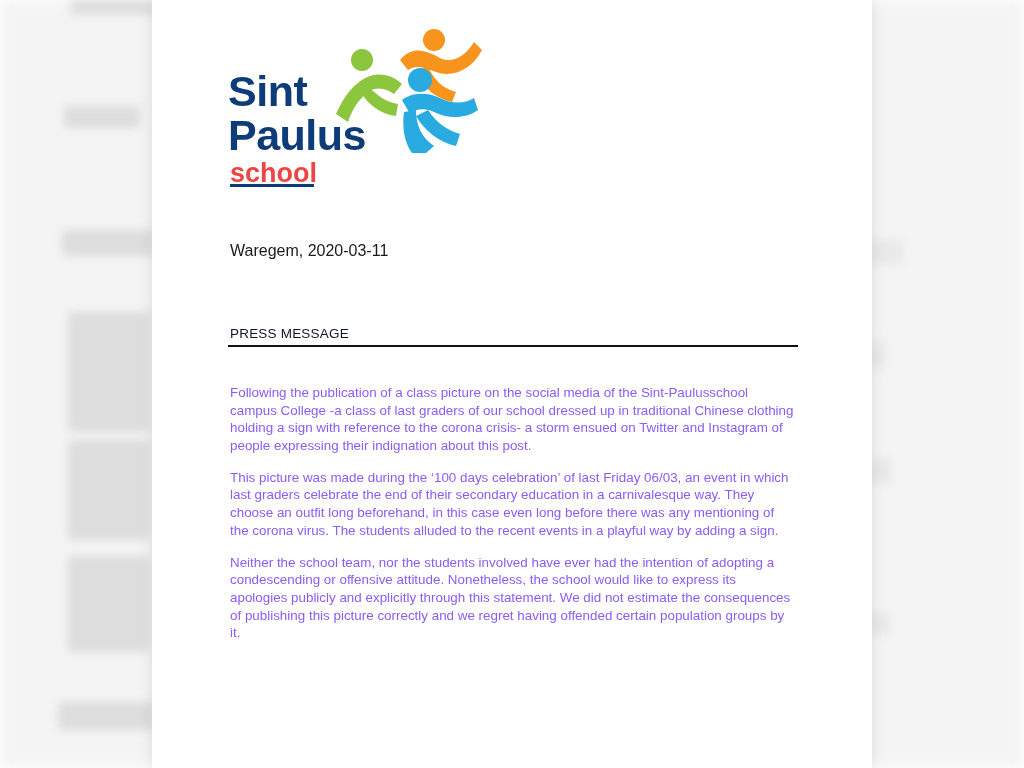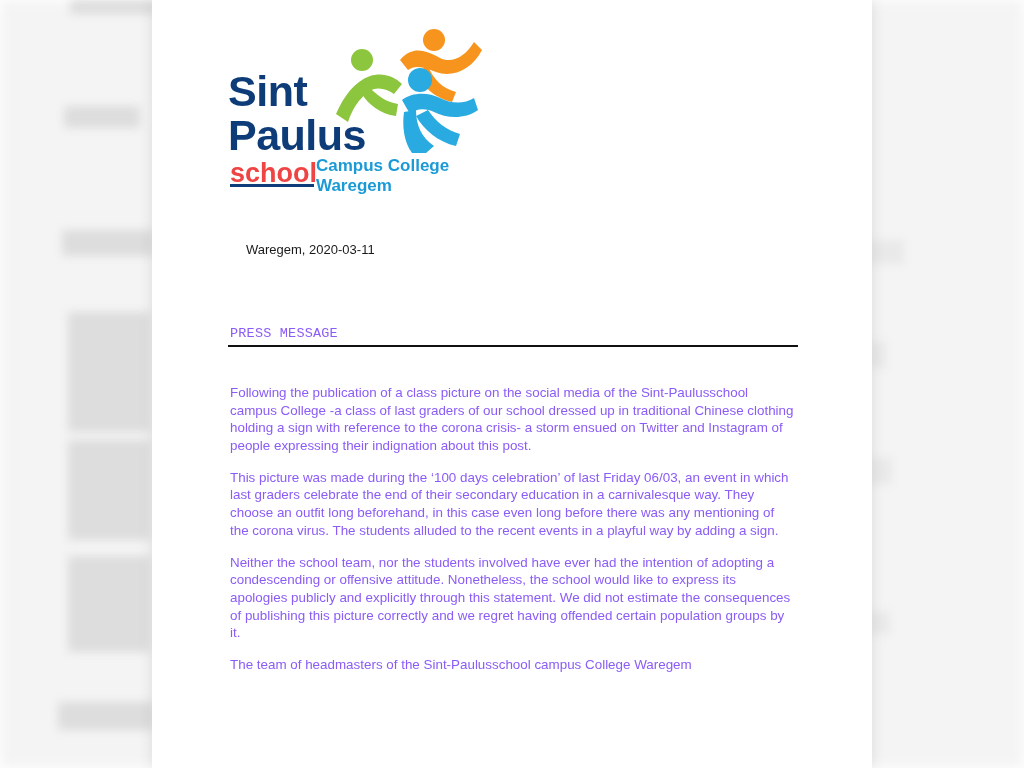--- a/index.html
+++ b/index.html
@@ -94,33 +94,31 @@
     height: 3px;
     background: #0d3c78;
   }
   .logo-figures { position: absolute; left: 88px; top: 0; width: 200px; height: 135px; }
 
   
   .date-line {
     position: absolute;
     left: 78px;
     top: 242px;
-    font-size: 13px;
+    font-size: 16px;
     color: #1a1a1a;
-    margin-left: 16px;
   }
 
   .press-heading {
     position: absolute;
     left: 78px;
     top: 326px;
     font-size: 13.5px;
-    color: #8b5cf6;
+    color: #0f172a;
     letter-spacing: 0.2px;
-    font-family: Liberation Mono, monospace;
   }
   .heading-rule {
     position: absolute;
     left: 76px;
     top: 345px;
     width: 570px;
     height: 2px;
     background: #111111;
   }
 
@@ -169,32 +167,27 @@
 
         <circle cx="104" cy="62" r="12" fill="#29abe2"></circle>
         <path d="M86 82 C96 74 112 74 124 80 C136 86 148 86 158 80 L162 92 C148 102 130 100 118 94 C110 90 100 90 94 96 Z" fill="#29abe2"></path>
         <path d="M100 92 C100 108 106 120 118 128 L110 135 L96 135 C88 124 86 108 88 94 Z" fill="#29abe2"></path>
         <path d="M112 92 C120 104 130 112 144 116 L140 128 C122 124 108 112 100 98 Z" fill="#29abe2"></path>
       </svg>
       <div class="logo-text-sint">Sint</div>
       <div class="logo-text-paulus">Paulus</div>
       <div class="logo-text-school">school</div>
       <div class="logo-underline"></div>
-      <div class="logo-text-campus">
-        <span>Campus College</span><br>
-        <span>Waregem</span>
-      </div>
     </div>
 
     <div class="date-line">Waregem, 2020-03-11</div>
 
     <div class="press-heading">PRESS MESSAGE</div>
     <div class="heading-rule"></div>
 
     <div class="body-text">
       <p>Following the publication of a class picture on the social media of the Sint-Paulusschool campus College -a class of last graders of our school dressed up in traditional Chinese clothing holding a sign with reference to the corona crisis- a storm ensued on Twitter and Instagram of people expressing their indignation about this post.</p>
       <p>This picture was made during the ‘100 days celebration’ of last Friday 06/03, an event in which last graders celebrate the end of their secondary education in a carnivalesque way. They choose an outfit long beforehand, in this case even long before there was any mentioning of the corona virus. The students alluded to the recent events in a playful way by adding a sign.</p>
       <p>Neither the school team, nor the students involved have ever had the intention of adopting a condescending or offensive attitude. Nonetheless, the school would like to express its apologies publicly and explicitly through this statement. We did not estimate the consequences of publishing this picture correctly and we regret having offended certain population groups by it.</p>
-      <p class="signoff">The team of headmasters of the Sint-Paulusschool campus College Waregem</p>
     </div>
 
   </div>
 </div>
 
 </body></html>

